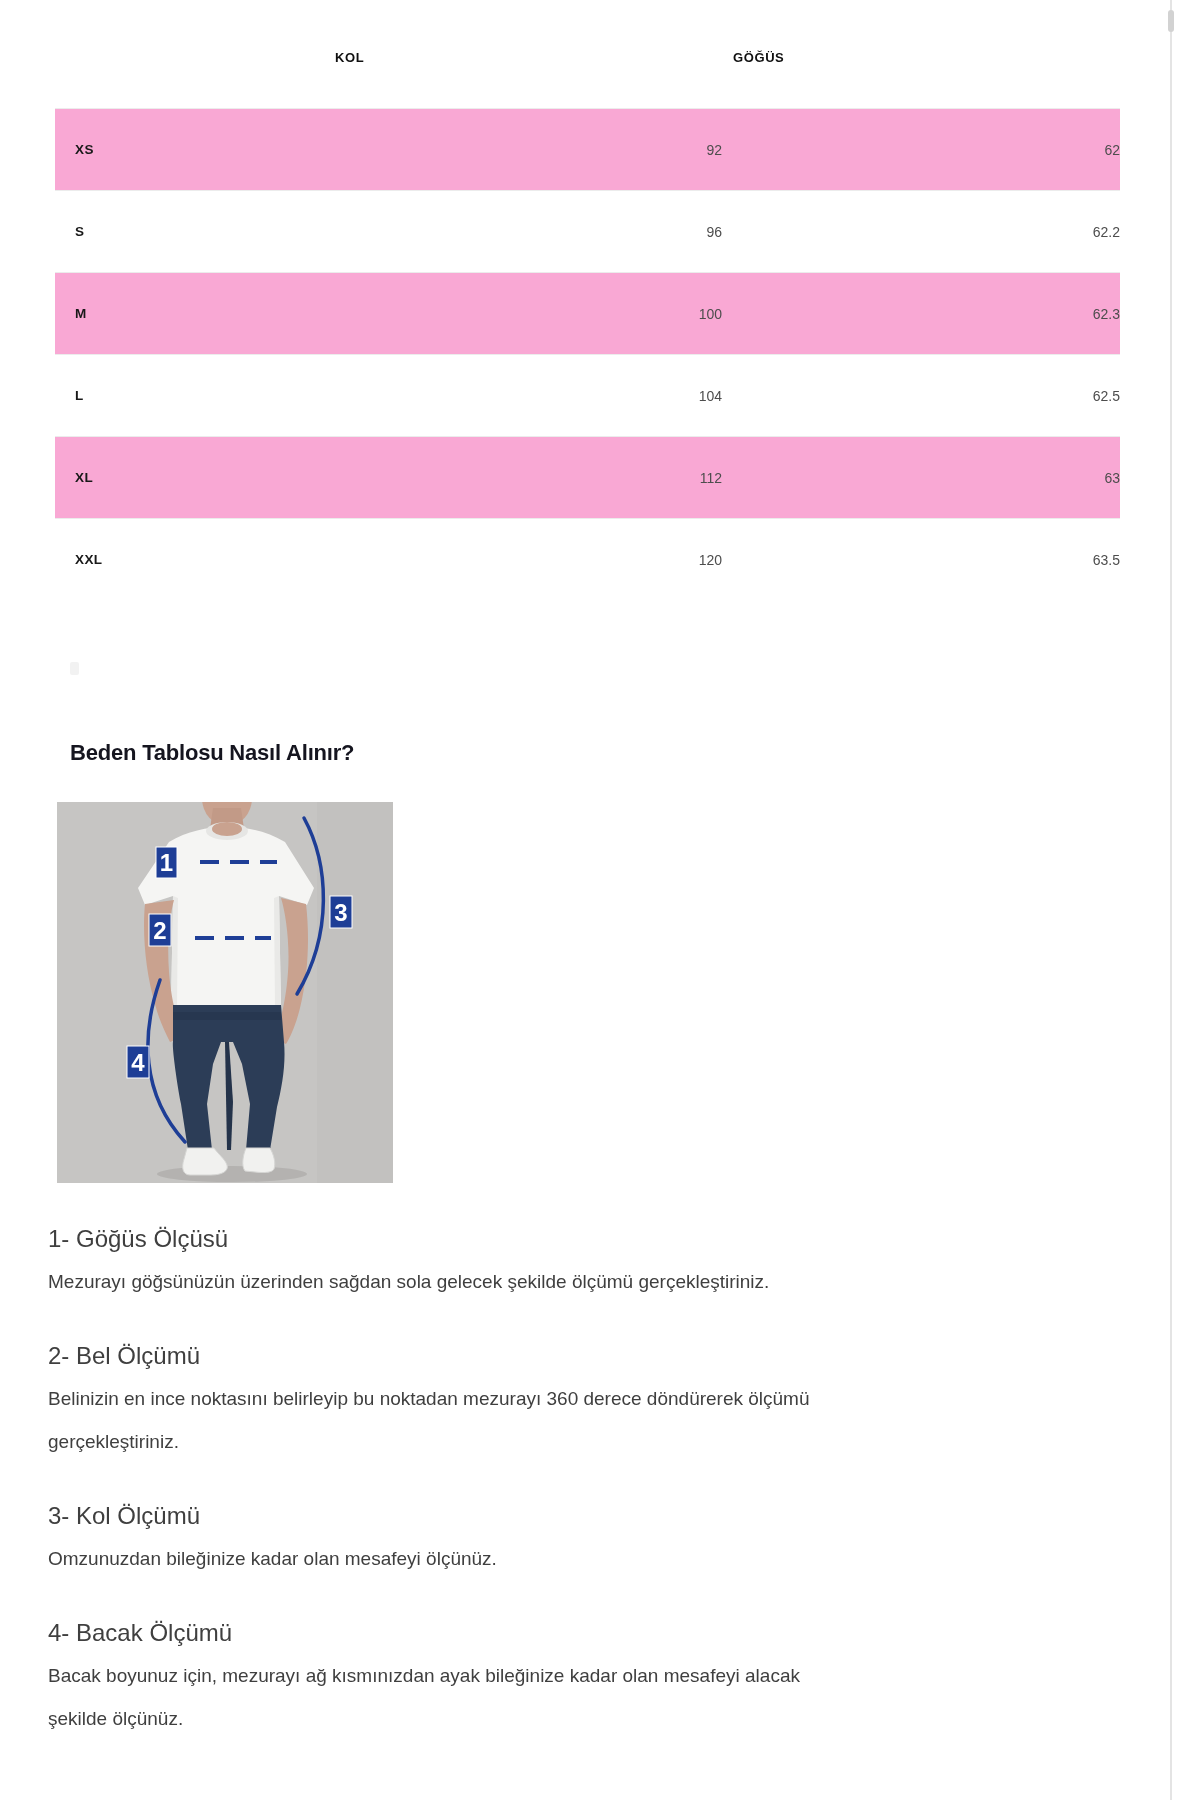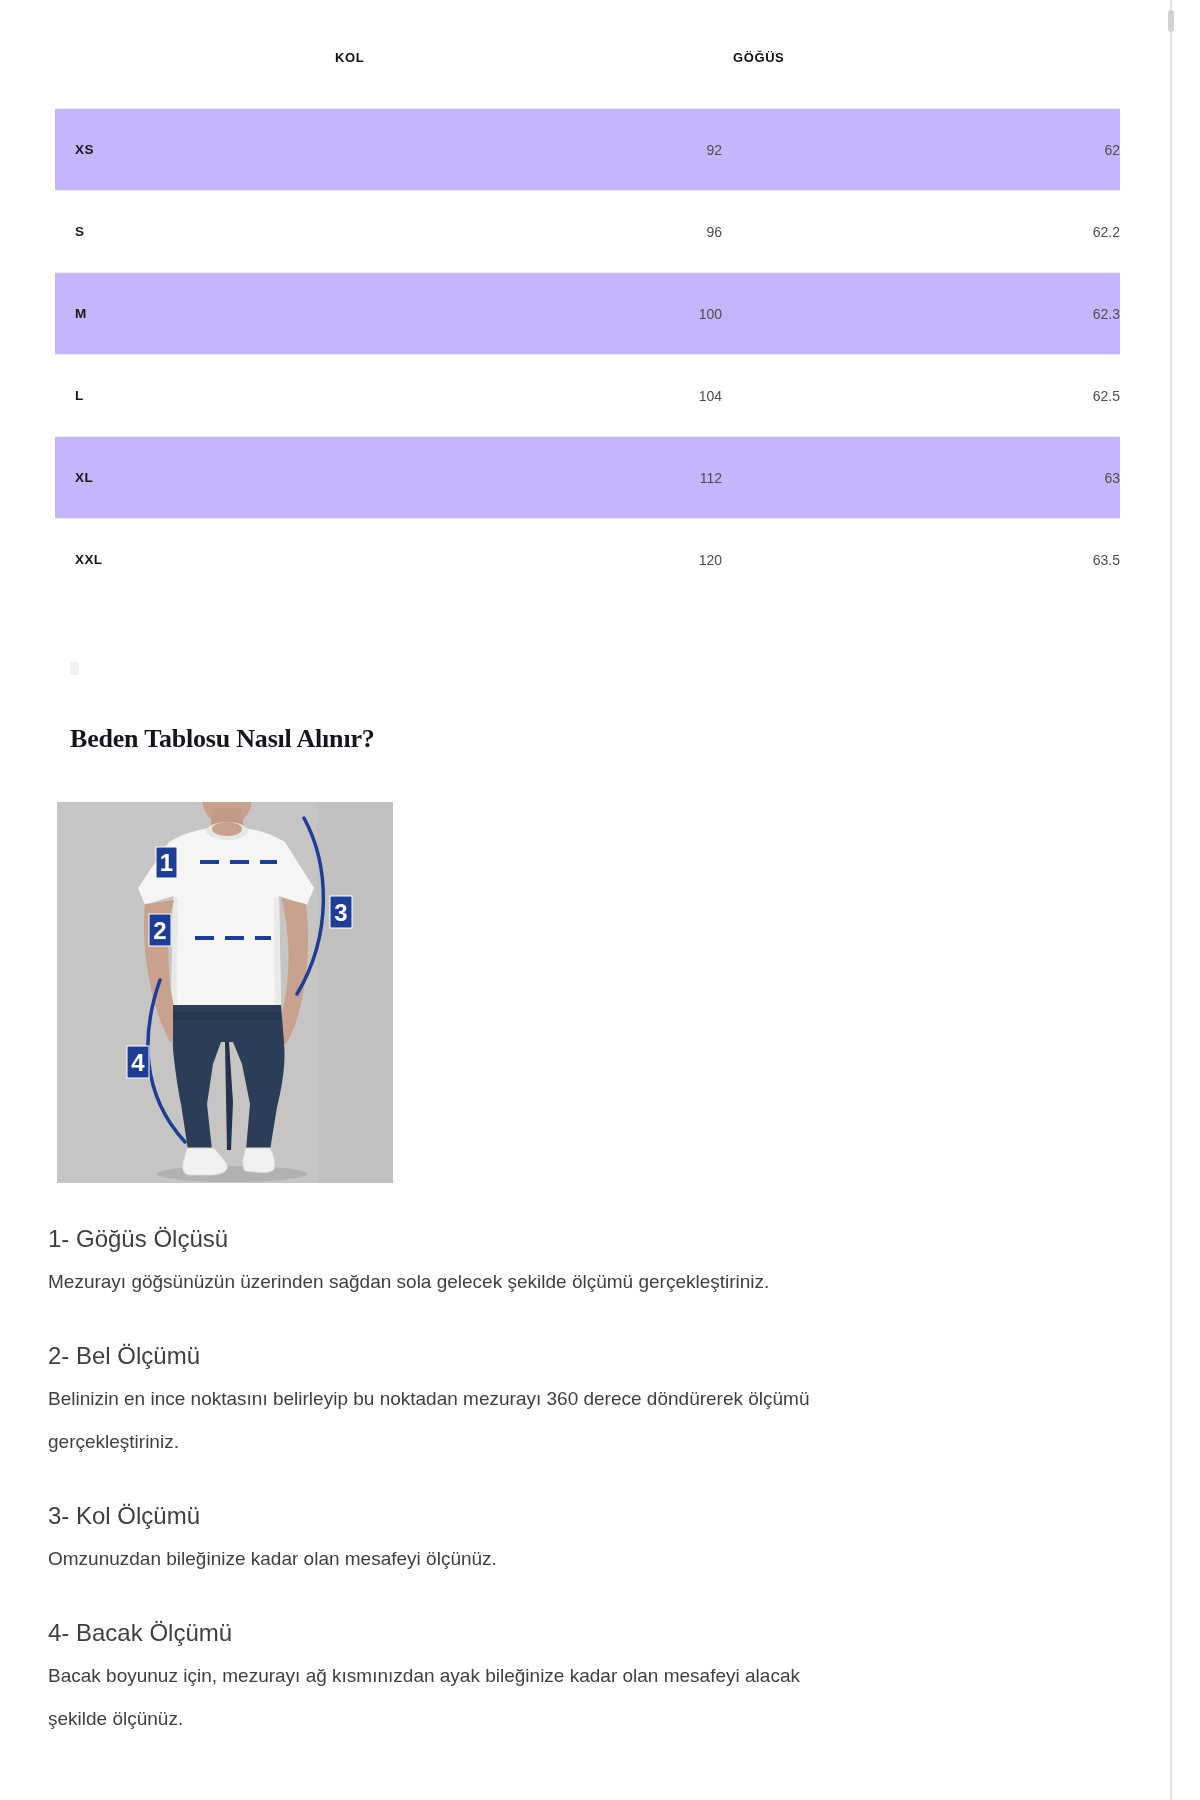--- a/index.html
+++ b/index.html
@@ -4,33 +4,33 @@
 <style>
   html,body{margin:0;padding:0;background:#ffffff;}
   .page{
     position:relative;width:1200px;height:1800px;overflow:hidden;background:#ffffff;
     font-family:"Liberation Sans", sans-serif;
   }
   
   .size-table{position:absolute;left:55px;top:30px;width:1065px;}
   .st-header{display:flex;height:78px;box-sizing:border-box;padding-top:20px;}
   .st-row{display:flex;align-items:center;height:82px;border-top:1px solid #ececec;box-sizing:border-box;}
-  .st-row.alt{background:#c4b5fd;}
+  .st-row.alt{background:#f9a8d4;}
   .c1{width:280px;box-sizing:border-box;padding-left:20px;}
   .c2{width:387px;box-sizing:border-box;}
   .c3{flex:1;box-sizing:border-box;}
   .st-header .hcell{font-size:13px;font-weight:bold;color:#101010;letter-spacing:.6px;}
   .size-cell{font-size:13.5px;font-weight:bold;color:#191919;letter-spacing:.4px;}
   .val-cell{font-size:14px;color:#4d4d4d;text-align:right;}
   
   .artifact{position:absolute;left:70px;top:662px;width:9px;height:13px;background:#f2f2f2;border-radius:2px;}
   
   .guide-heading{
-    position:absolute;left:70px;top:702px;font-size:26px;font-weight:800;
-    color:#15151f;letter-spacing:-.2px;font-family:Liberation Serif, serif;
+    position:absolute;left:70px;top:722px;font-size:22px;font-weight:800;
+    color:#15151f;letter-spacing:-.2px;
   }
   
   .figure-wrap{position:absolute;left:57px;top:802px;width:336px;height:381px;}
   .figure-wrap svg{display:block;}
   
   .measures{position:absolute;left:48px;top:1218px;width:1030px;color:#3f3f3f;}
   .measure-title{font-size:24px;line-height:42px;}
   .measure-body{font-size:19px;line-height:43px;margin:0 0 32px 0;white-space:pre-line;}
   
   .scroll-track{position:absolute;left:1170px;top:0;width:2px;height:1800px;background:#e4e4e4;}

